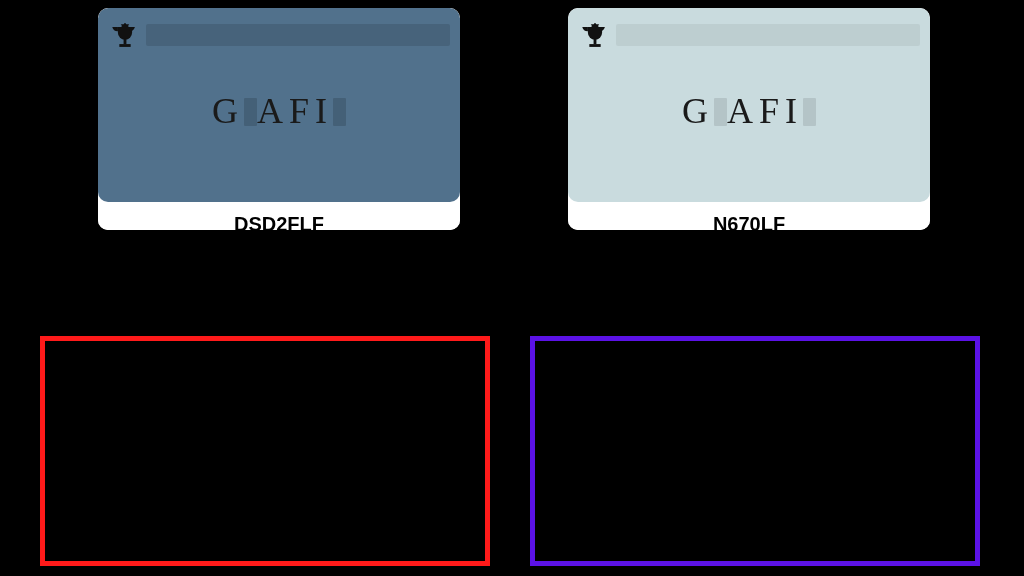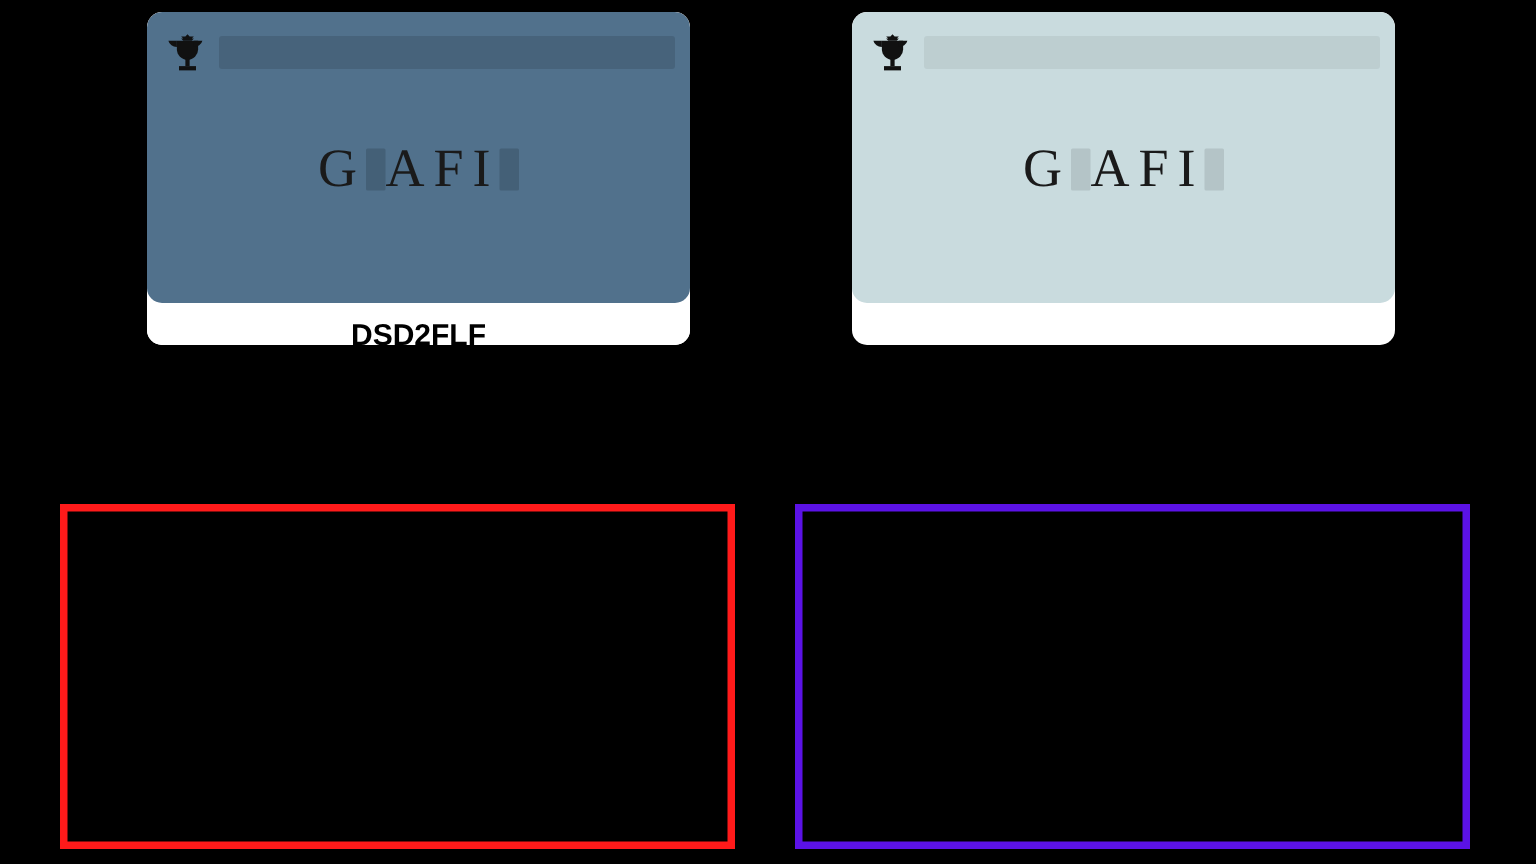--- a/index.html
+++ b/index.html
@@ -134,19 +134,20 @@
             <rect x="11" y="13" width="2" height="4"></rect>
             <rect x="8" y="17" width="8" height="2"></rect>
           </svg>
         </span>
         <div class="banner-strip"></div>
       </div>
       <div class="brand">
         <span>G</span><span class="box1"></span><span>AFI</span><span class="box2"></span><span></span>
       </div>
     </div>
+    <div class="card-label">N670LF</div>
   </div>
 
   <div class="cell frame frame-red" style="left:40px; top:336px; width:450px; height:230px;"></div>
 
   <div class="cell frame frame-purp" style="left:530px; top:336px; width:450px; height:230px;"></div>
 
 </div>
 
 </body></html>

